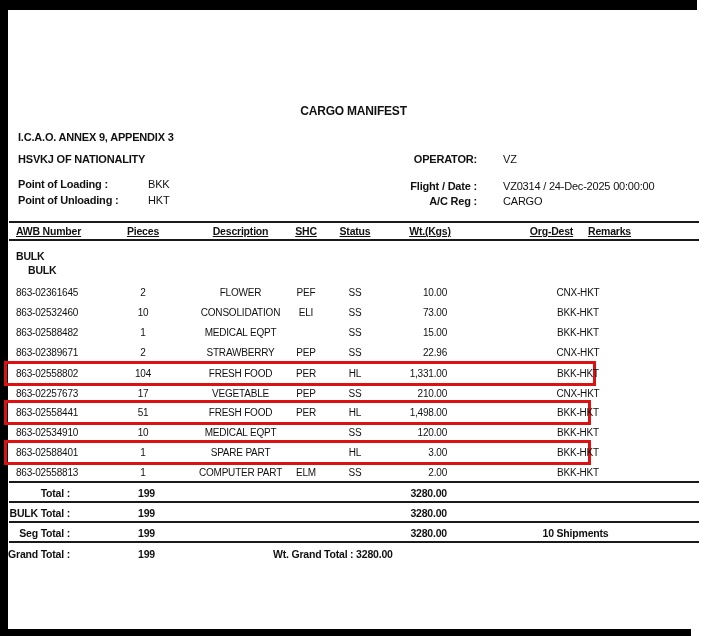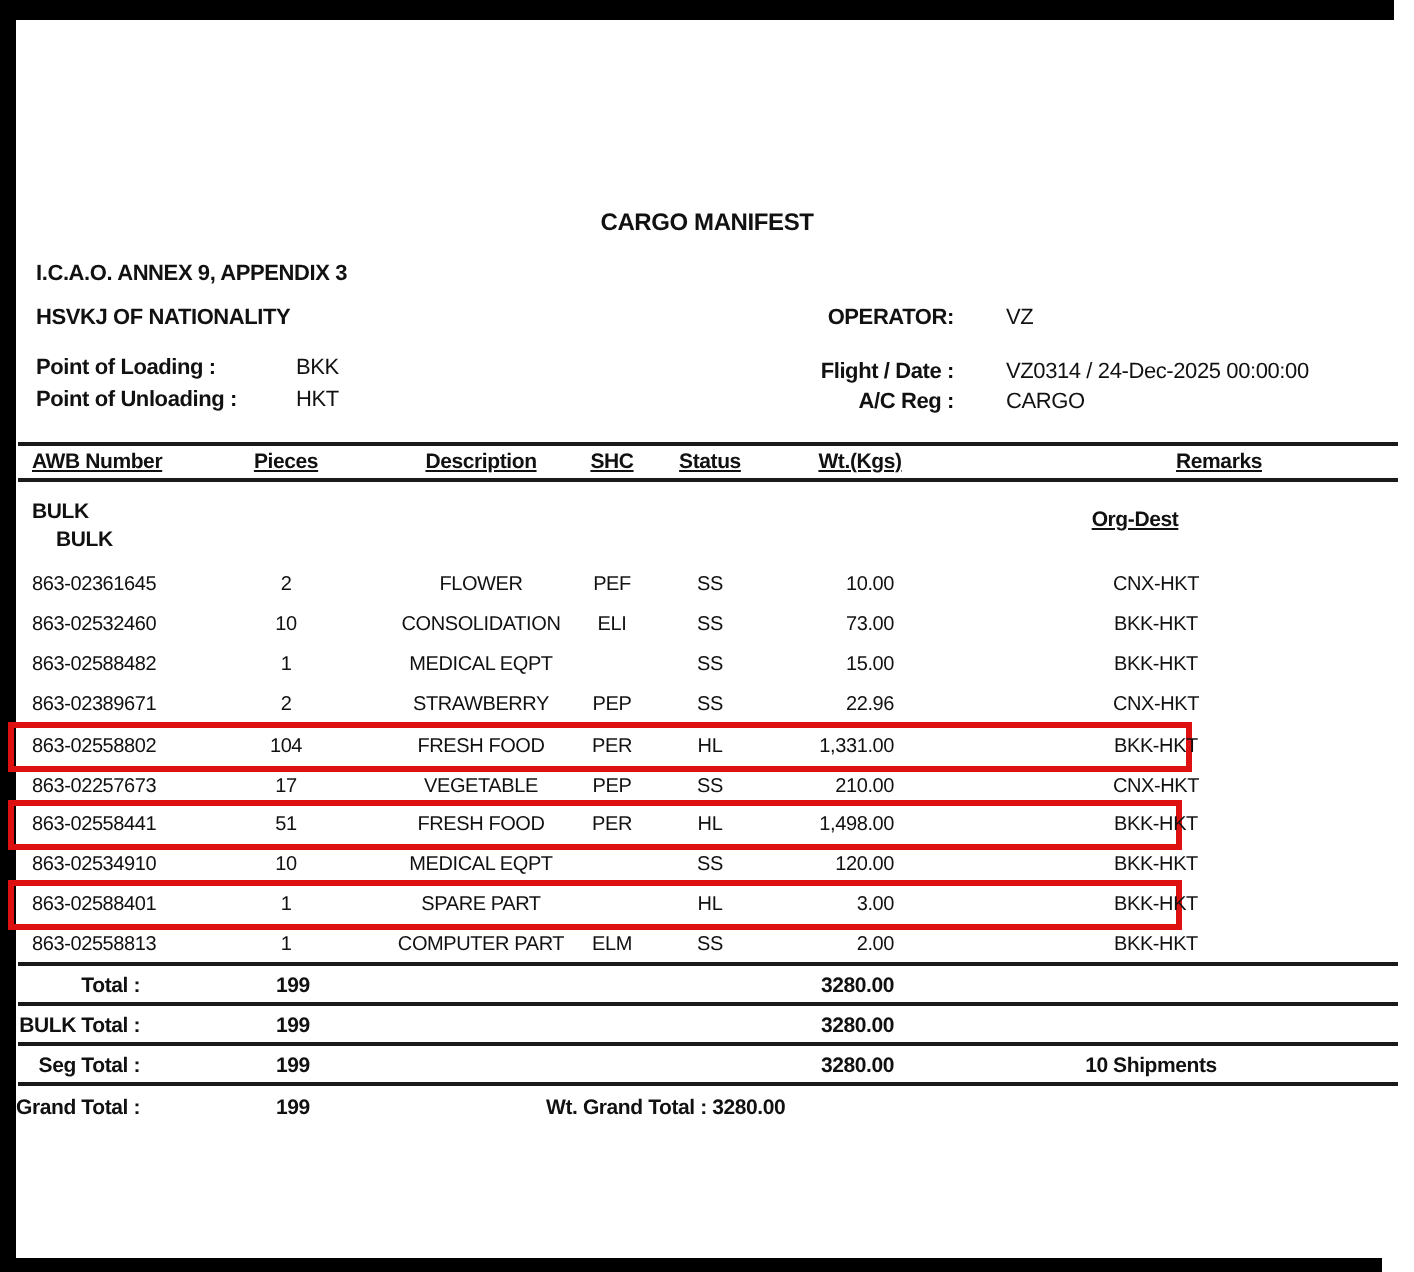--- a/index.html
+++ b/index.html
@@ -68,21 +68,21 @@
 <div class="abs lbl-right" style="top:195px;">A/C Reg :</div>
 <div class="abs val-right" style="top:195px;">CARGO</div>
 
 <div class="hr" style="top:221px;"></div>
 <div class="th" style="left:16px;top:225px;width:90px;text-align:left;">AWB Number</div>
 <div class="th" style="left:113px;top:225px;width:60px;">Pieces</div>
 <div class="th" style="left:178px;top:225px;width:125px;">Description</div>
 <div class="th" style="left:286px;top:225px;width:40px;">SHC</div>
 <div class="th" style="left:330px;top:225px;width:50px;">Status</div>
 <div class="th" style="left:395px;top:225px;width:70px;">Wt.(Kgs)</div>
-<div class="th" style="left:540px;top:225px;width:55px;margin-top:29px;">Org-Dest</div>
+<div class="th" style="left:524px;top:225px;width:55px;">Org-Dest</div>
 <div class="th" style="left:582px;top:225px;width:55px;">Remarks</div>
 <div class="hr" style="top:239px;"></div>
 
 <div class="bulk-group" style="left:16px;top:250px;">BULK</div>
 <div class="bulk-group" style="left:28px;top:264px;">BULK</div>
 
 <div class="hl-box" style="left:4px;top:361px;width:586px;height:19px;"></div>
 <div class="hl-box" style="left:4px;top:400px;width:581px;height:19px;"></div>
 <div class="hl-box" style="left:4px;top:440px;width:581px;height:19px;"></div>
 

